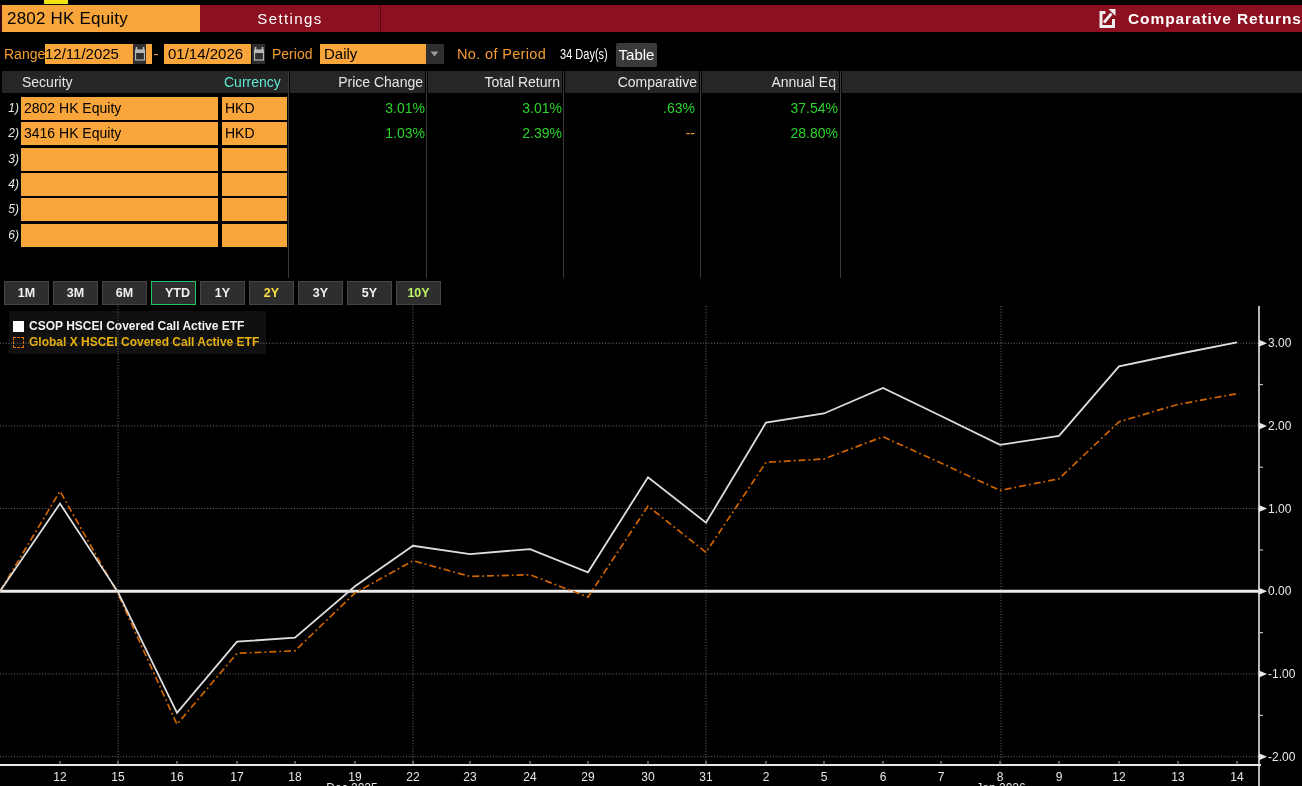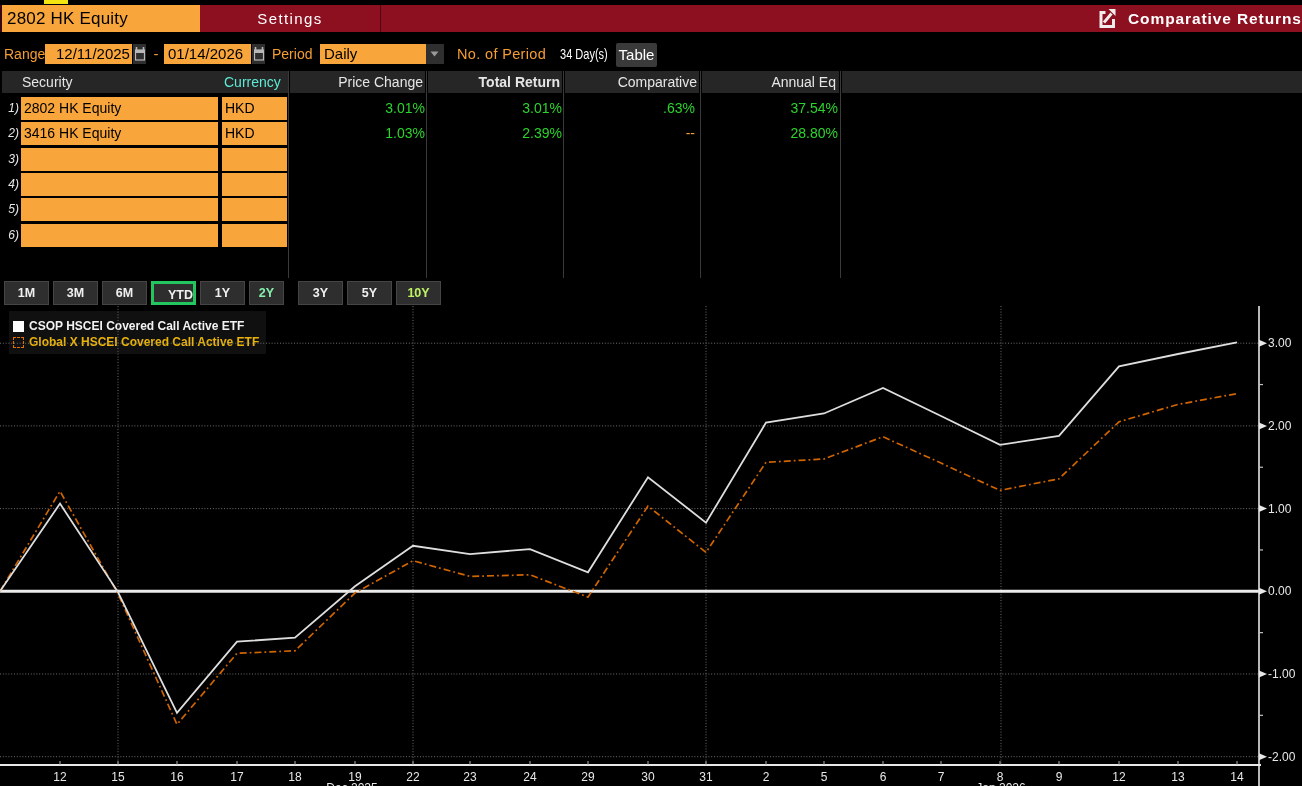--- a/index.html
+++ b/index.html
@@ -21,21 +21,21 @@
 <div class="abs" style="left:380px; top:5px; width:1px; height:27px; background:#4d0812;"></div>
 <div class="abs" style="left:200px; top:5px; width:180px; height:27px; text-align:center; color:#fff; font-size:15px; letter-spacing:1.4px; line-height:27px;">Settings</div>
 <svg class="abs" style="left:1099px; top:8px;" width="17" height="20" viewBox="0 0 17 20">
   <path d="M6.5 4.5 L2 4.5 L2 18.5 L14.5 18.5 L14.5 11" fill="none" stroke="#f0ecec" stroke-width="3"></path>
   <path d="M5 14.5 L12.5 5.5" fill="none" stroke="#f0ecec" stroke-width="2.8"></path>
   <path d="M9.5 1 L16.5 1 L16.5 8 Z" fill="#f0ecec"></path>
 </svg>
 <div class="abs" style="left:1128px; top:5px; height:27px; color:#fff; font-size:15.5px; line-height:27px; font-weight:bold; letter-spacing:0.9px; white-space:nowrap;">Comparative Returns</div>
 
 <div class="abs org" style="left:4px; top:44px; height:20px; font-size:14px; line-height:20px;">Range</div>
-<div class="abs obox" style="left:45px; top:44px; width:87px; height:20px; font-size:15px; line-height:20px; padding-left:11px;">12/11/2025</div>
+<div class="abs obox" style="left:45px; top:44px; width:107px; height:20px; font-size:15px; line-height:20px; padding-left:0;">12/11/2025</div>
 <div class="abs" style="left:133px; top:44px; width:13px; height:20px; background:#2f2f2f;"></div>
 <svg class="abs" style="left:135px; top:47px;" width="10" height="14" viewBox="0 0 10 14">
   <path d="M1.5 0 L1.5 3 M8.5 0 L8.5 3" stroke="#b8b8b8" stroke-width="1.6"></path>
   <rect x="0.5" y="3" width="9" height="10" fill="none" stroke="#b8b8b8" stroke-width="1.2"></rect>
   <rect x="0.5" y="3" width="9" height="3" fill="#b8b8b8"></rect>
 </svg>
 <div class="abs" style="left:150px; top:44px; width:12px; height:20px; color:#e8963c; font-size:15px; line-height:19px; text-align:center;">-</div>
 <div class="abs obox" style="left:164px; top:44px; width:87px; height:20px; font-size:15px; line-height:20px; padding-left:4px;">01/14/2026</div>
 <div class="abs" style="left:252px; top:44px; width:13px; height:20px; background:#2f2f2f;"></div>
 <svg class="abs" style="left:254px; top:47px;" width="10" height="14" viewBox="0 0 10 14">
@@ -56,21 +56,21 @@
 <div class="abs" style="left:0; top:71px; width:1302px; height:22px;"></div>
 <div class="abs" style="left:2px; top:71px; width:286px; height:22px; background:#262626;"></div>
 <div class="abs" style="left:290px; top:71px; width:135px; height:22px; background:#262626;"></div>
 <div class="abs" style="left:428px; top:71px; width:134px; height:22px; background:#262626;"></div>
 <div class="abs" style="left:565px; top:71px; width:134px; height:22px; background:#262626;"></div>
 <div class="abs" style="left:702px; top:71px; width:137px; height:22px; background:#262626;"></div>
 <div class="abs" style="left:842px; top:71px; width:460px; height:22px; background:#262626;"></div>
 <div class="abs" style="left:22px; top:71px; color:#e6e6e6; font-size:14px; line-height:22px;">Security</div>
 <div class="abs" style="left:224px; top:71px; color:#5eead4; font-size:14px; line-height:22px;">Currency</div>
 <div class="abs" style="left:323px; top:71px; width:100px; text-align:right; color:#e6e6e6; font-size:14px; line-height:22px;">Price Change</div>
-<div class="abs" style="left:460px; top:71px; width:100px; text-align:right; color:#e6e6e6; font-size:14px; line-height:22px;font-weight:bold;">Total Return</div>
+<div class="abs" style="left:460px; top:71px; width:100px; text-align:right; color:#e6e6e6; font-size:14px; line-height:22px;">Total Return</div>
 <div class="abs" style="left:597px; top:71px; width:100px; text-align:right; color:#e6e6e6; font-size:14px; line-height:22px;">Comparative</div>
 <div class="abs" style="left:736px; top:71px; width:100px; text-align:right; color:#e6e6e6; font-size:14px; line-height:22px;">Annual Eq</div>
 
 <div class="abs" style="left:288px; top:71px; width:1px; height:207px; background:#3a3a3a;"></div>
 <div class="abs" style="left:426px; top:71px; width:1px; height:207px; background:#3a3a3a;"></div>
 <div class="abs" style="left:563px; top:71px; width:1px; height:207px; background:#3a3a3a;"></div>
 <div class="abs" style="left:700px; top:71px; width:1px; height:207px; background:#3a3a3a;"></div>
 <div class="abs" style="left:840px; top:71px; width:1px; height:207px; background:#3a3a3a;"></div>
 
 <div id="rows">
@@ -99,23 +99,23 @@
     <div class="abs obox" style="left:222px; top:198.2px; width:65px; height:23px; font-size:14px; line-height:23px; padding-left:3px;"></div>
     <div class="abs" style="left:2px; top:223.5px; width:17px; text-align:right; color:#e6e6e6; font-size:12px; font-style:italic; line-height:23px;">6)</div>
     <div class="abs obox" style="left:21px; top:223.5px; width:197px; height:23px; font-size:14px; line-height:23px; padding-left:3px;"></div>
     <div class="abs obox" style="left:222px; top:223.5px; width:65px; height:23px; font-size:14px; line-height:23px; padding-left:3px;"></div>
   </div>
 
 <div id="tabs">
     <div class="abs" style="left:4px; top:281px; width:45px; height:24px; background:#2e2e2e; border:1px solid #454545; color:#f0f0f0; font-size:12.5px; font-weight:bold; line-height:22px; text-align:center;">1M</div>
     <div class="abs" style="left:53px; top:281px; width:45px; height:24px; background:#2e2e2e; border:1px solid #454545; color:#f0f0f0; font-size:12.5px; font-weight:bold; line-height:22px; text-align:center;">3M</div>
     <div class="abs" style="left:102px; top:281px; width:45px; height:24px; background:#2e2e2e; border:1px solid #454545; color:#f0f0f0; font-size:12.5px; font-weight:bold; line-height:22px; text-align:center;">6M</div>
-    <div class="abs" style="left:151px; top:281px; width:45px; height:24px; background:#2e2e2e; border:3px solid #22c55e; color:#f0f0f0; font-size:12.5px; font-weight:bold; line-height:22px; text-align:right;padding-left:13px;">YTD</div>
+    <div class="abs" style="left:151px; top:281px; width:45px; height:24px; background:#2e2e2e; border:1px solid #22c55e; color:#f0f0f0; font-size:12.5px; font-weight:bold; line-height:22px; text-align:left;padding-left:13px;">YTD</div>
     <div class="abs" style="left:200px; top:281px; width:45px; height:24px; background:#2e2e2e; border:1px solid #454545; color:#f0f0f0; font-size:12.5px; font-weight:bold; line-height:22px; text-align:center;">1Y</div>
-    <div class="abs" style="left:249px; top:281px; width:35px; height:24px; background:#2e2e2e; border:1px solid #454545; color:#86efac; font-size:12.5px; font-weight:bold; line-height:22px; text-align:center;">2Y</div>
+    <div class="abs" style="left:249px; top:281px; width:45px; height:24px; background:#2e2e2e; border:1px solid #454545; color:#fde047; font-size:12.5px; font-weight:bold; line-height:22px; text-align:center;">2Y</div>
     <div class="abs" style="left:298px; top:281px; width:45px; height:24px; background:#2e2e2e; border:1px solid #454545; color:#f0f0f0; font-size:12.5px; font-weight:bold; line-height:22px; text-align:center;">3Y</div>
     <div class="abs" style="left:347px; top:281px; width:45px; height:24px; background:#2e2e2e; border:1px solid #454545; color:#f0f0f0; font-size:12.5px; font-weight:bold; line-height:22px; text-align:center;">5Y</div>
     <div class="abs" style="left:396px; top:281px; width:45px; height:24px; background:#2e2e2e; border:1px solid #454545; color:#bef264; font-size:12.5px; font-weight:bold; line-height:22px; text-align:center;">10Y</div>
   </div>
 
 <div class="abs" style="left:9px; top:311px; width:257px; height:43px; background:#101010;"></div>
 <div class="abs" style="left:13px; top:321px; width:11px; height:11px; background:#ffffff;"></div>
 <div class="abs" style="left:29px; top:316px; color:#f2f2f2; font-size:12px; font-weight:bold; line-height:20px;">CSOP HSCEI Covered Call Active ETF</div>
 <div class="abs" style="left:13px; top:337px; width:11px; height:11px; border:1.5px dashed #e07000;"></div>
 <div class="abs" style="left:29px; top:332px; color:#eab308; font-size:12px; font-weight:bold; line-height:20px;">Global X HSCEI Covered Call Active ETF</div>

